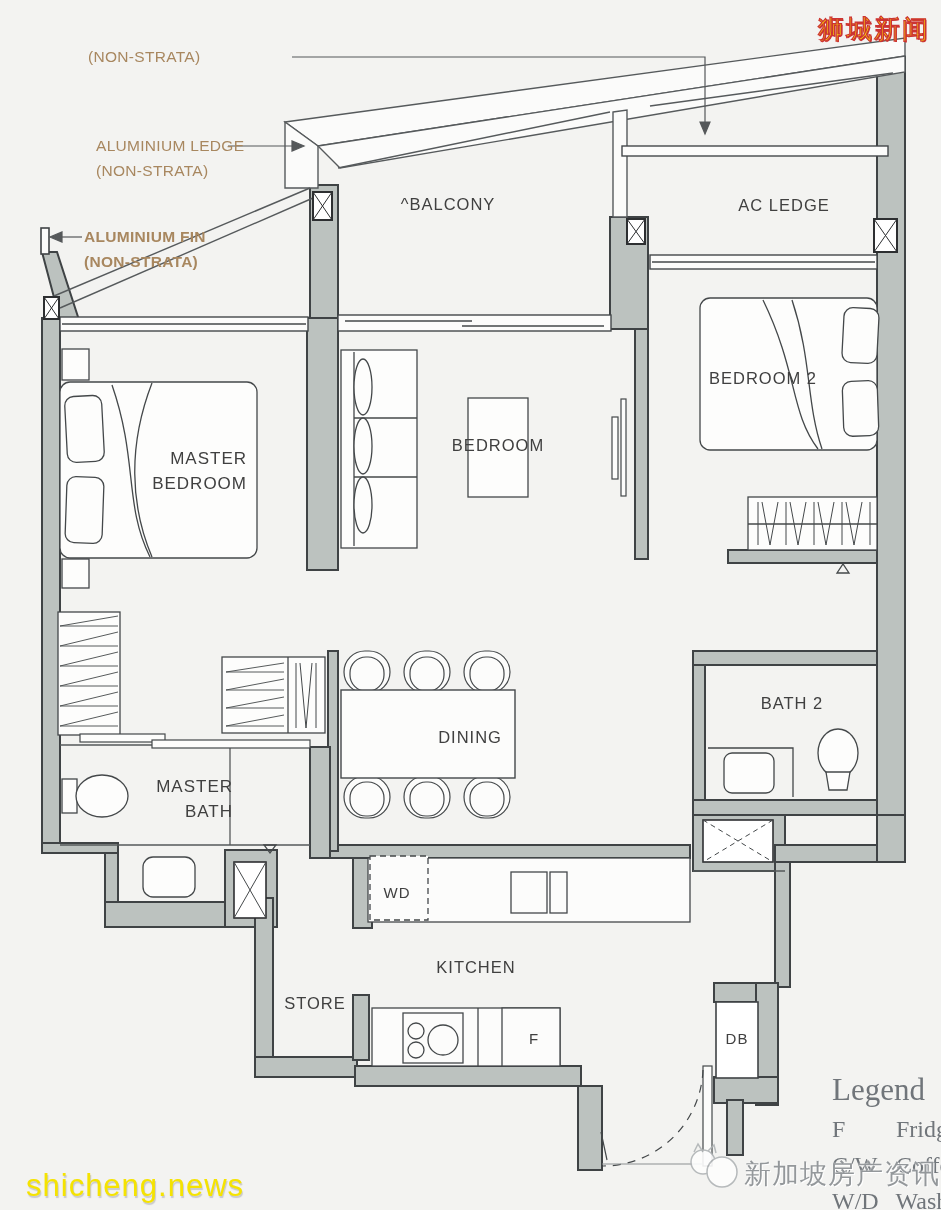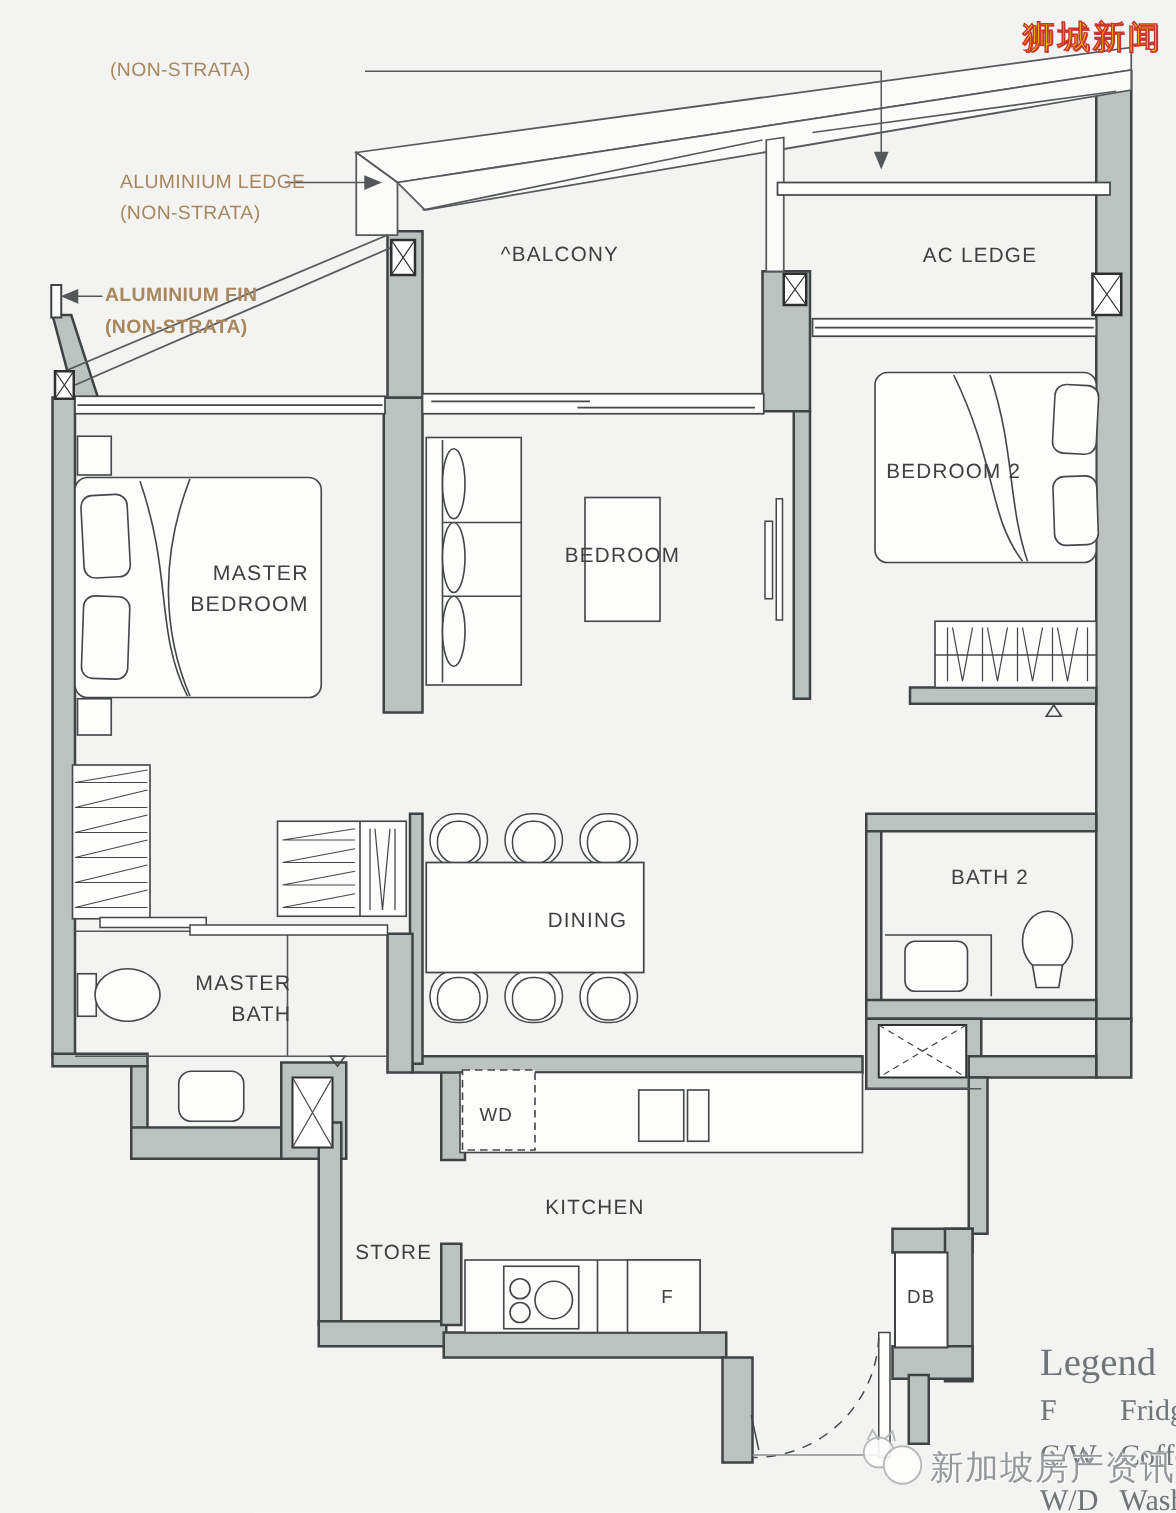--- a/index.html
+++ b/index.html
@@ -285,15 +285,16 @@
     <span class="legend-key">C/W</span>
     <span>Coffee</span>
   </div>
   <div class="legend-row">
     <span class="legend-key">W/D</span>
     <span>Wash</span>
   </div>
 </div>
 
 <div class="wm-topright">狮城新闻</div>
+<div class="wm-bottomleft">shicheng.news</div>
 <div class="wm-bottomright">新加坡房产资讯</div>
 
 </div>
 
 </body></html>

